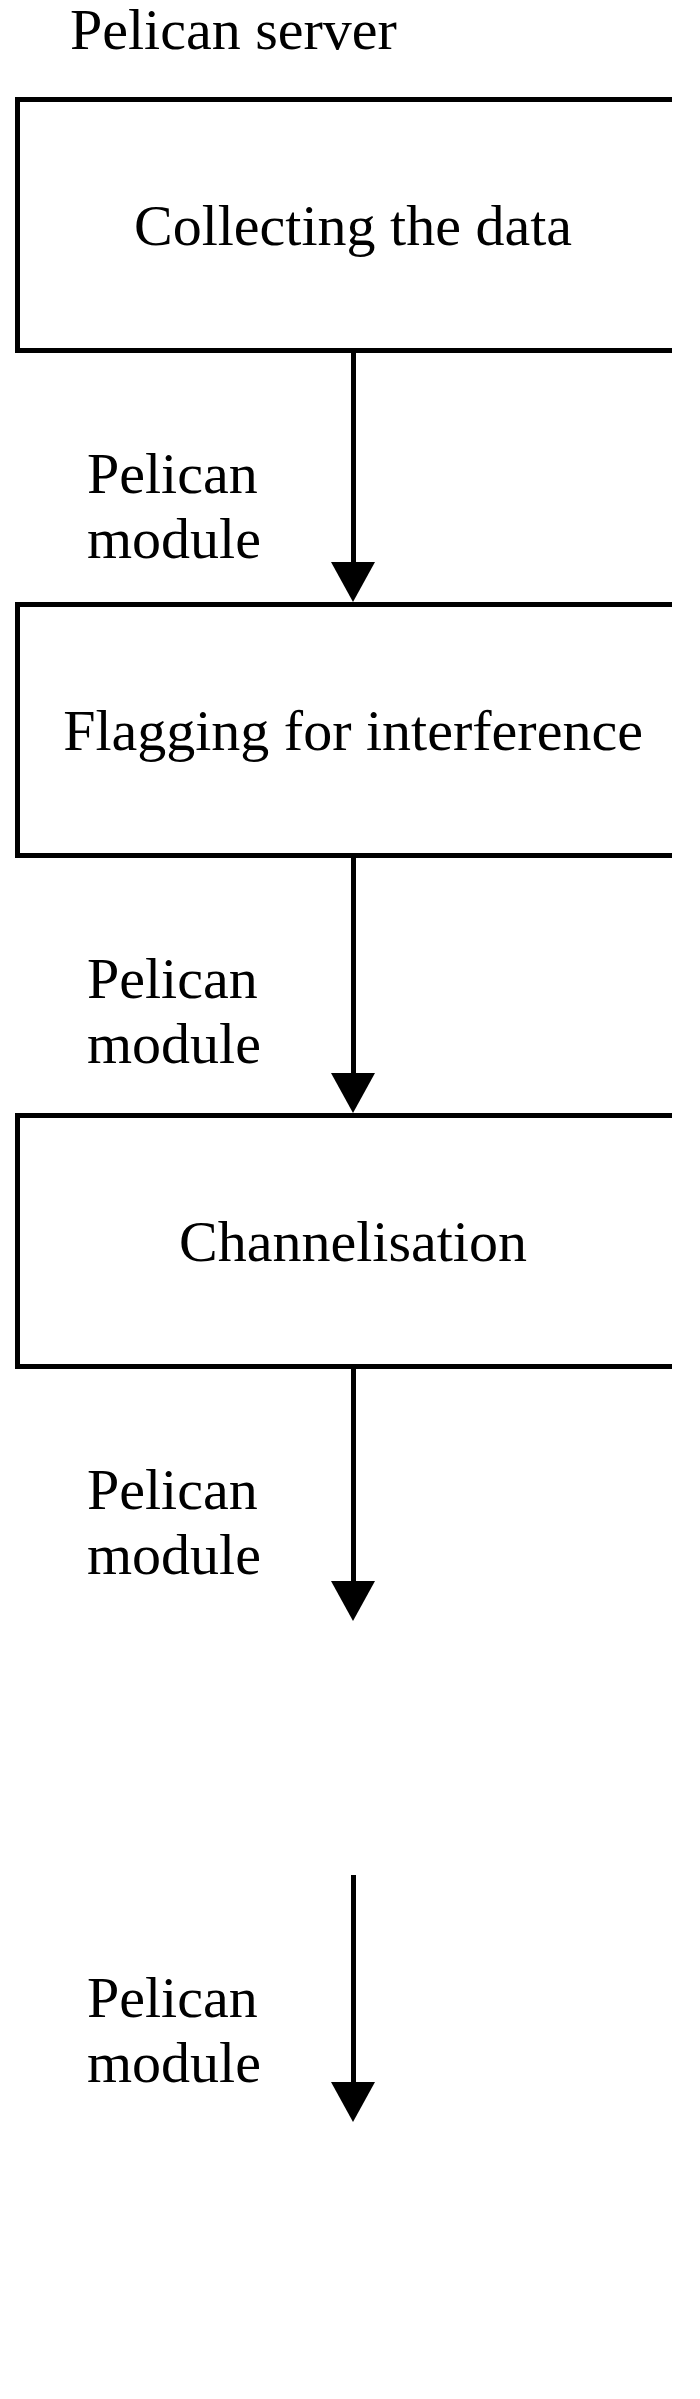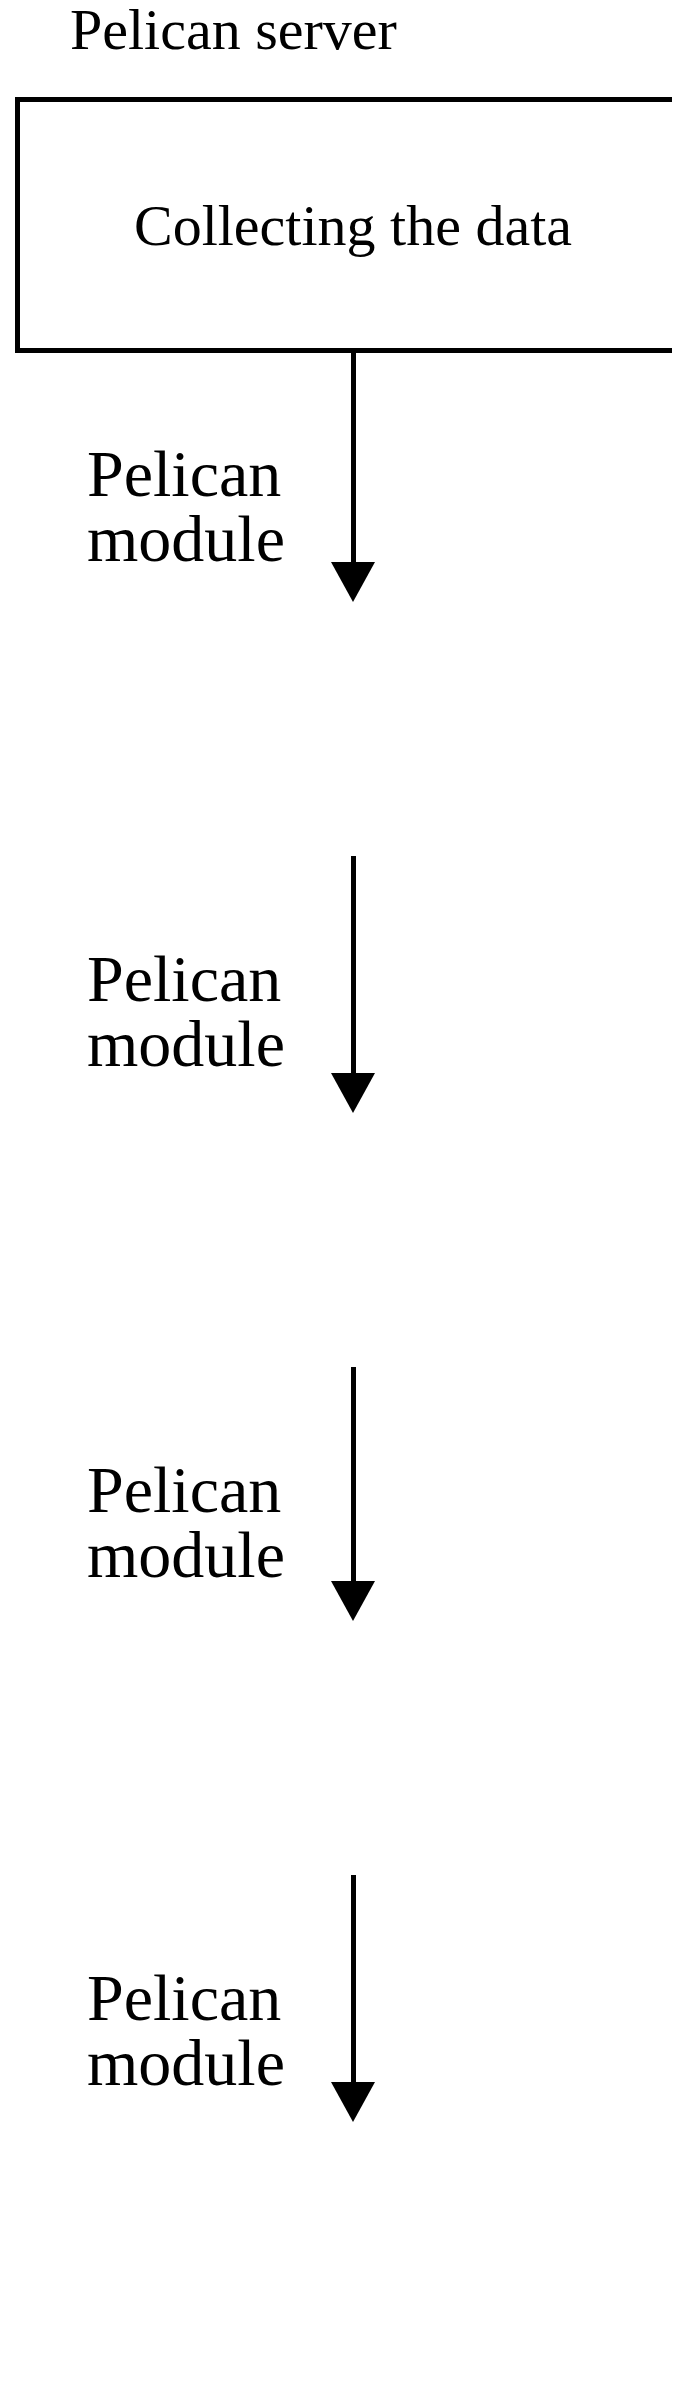--- a/index.html
+++ b/index.html
@@ -67,37 +67,43 @@
   }
   .head-1 { top: 562px; }
   .head-2 { top: 1073px; }
   .head-3 { top: 1581px; }
   .head-4 { top: 2082px; }
 
   .edge-label {
     position: absolute;
     left: 87px;
     width: 240px;
-    font-size: 66px;
+    font-size: 58px;
     line-height: 65px;
   }
   .elabel-1 { top: 441px; }
   .elabel-2 { top: 946px; }
   .elabel-3 { top: 1457px; }
   .elabel-4 { top: 1965px; }
 </style>
 </head>
 <body>
 
 <div class="canvas">
 
   <div class="fig-title">Pelican server</div>
 
   <div class="node node-1">
     <span>Collecting the data</span>
+  </div>
+  <div class="node node-2">
+    <span>Flagging for interference</span>
+  </div>
+  <div class="node node-3">
+    <span>Channelisation</span>
   </div>
 
   <div class="edge-line line-1"></div>
   <div class="arrowhead head-1"></div>
   <div class="edge-label elabel-1">Pelican module</div>
 
   <div class="edge-line line-2"></div>
   <div class="arrowhead head-2"></div>
   <div class="edge-label elabel-2">Pelican module</div>
 

